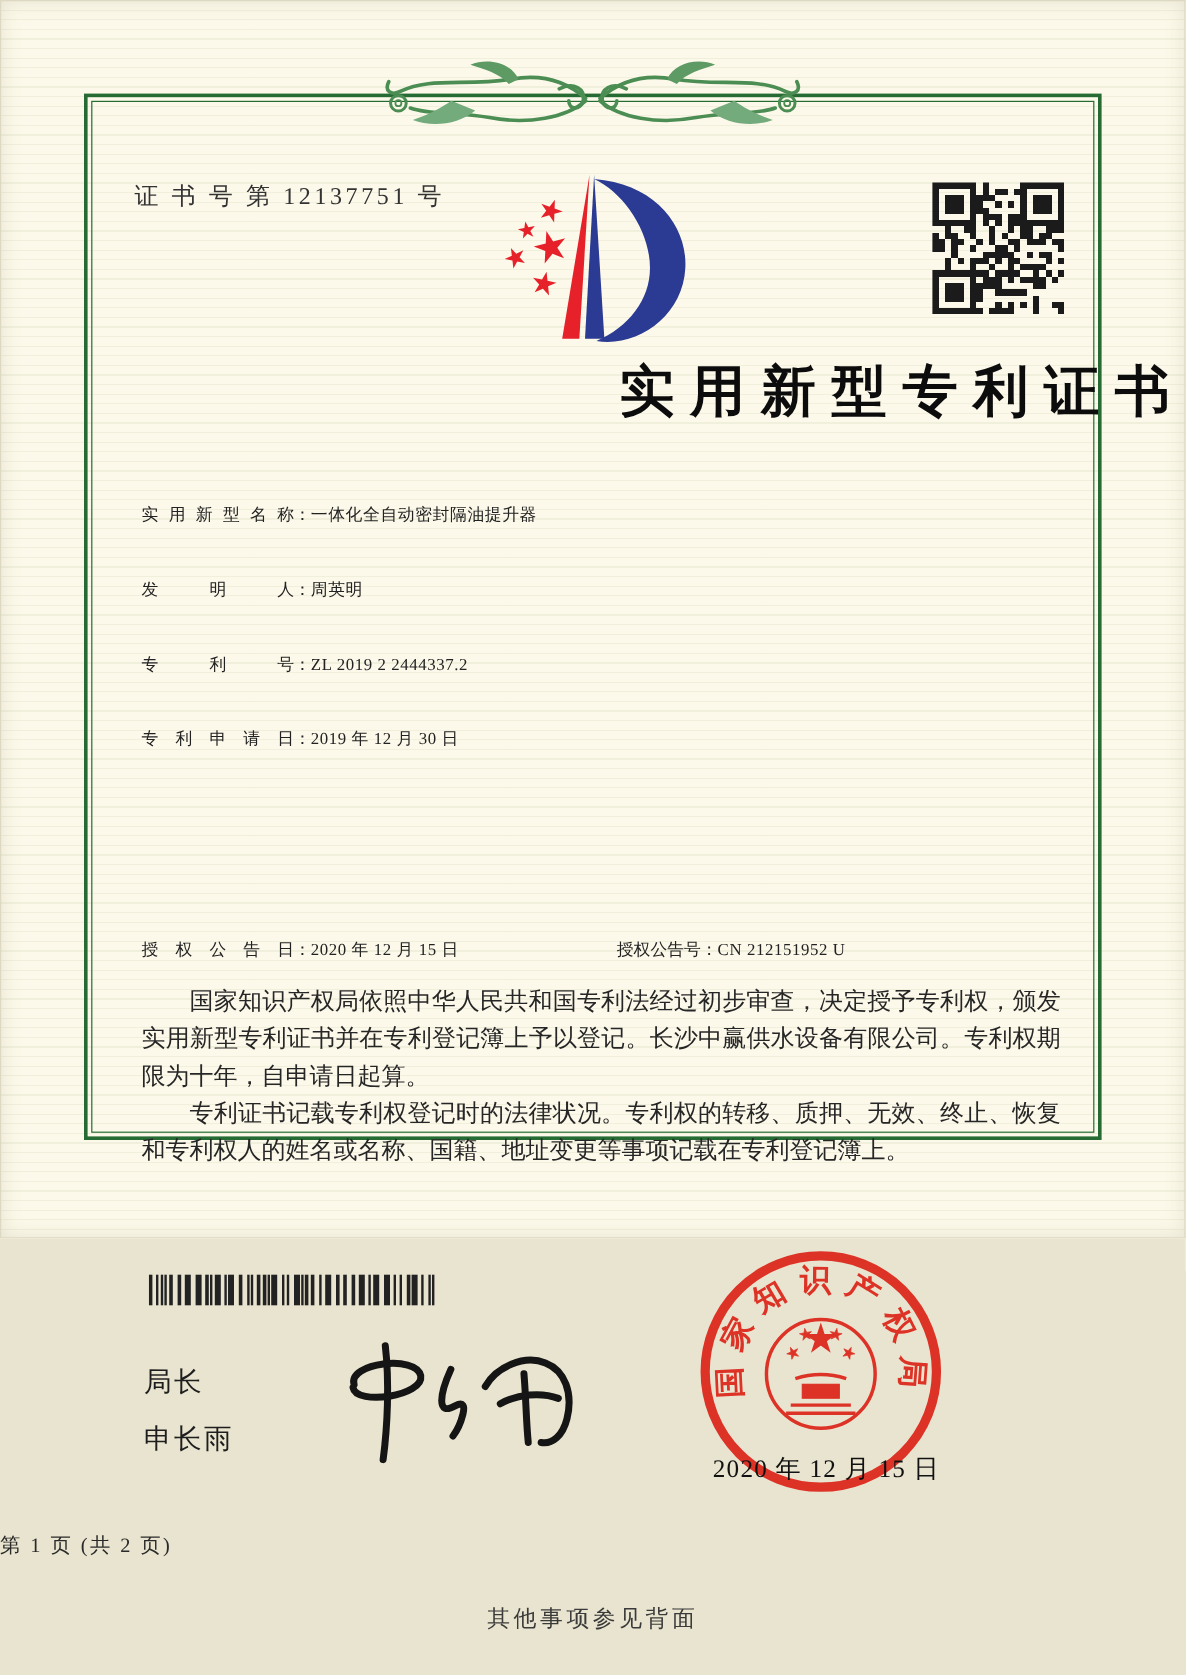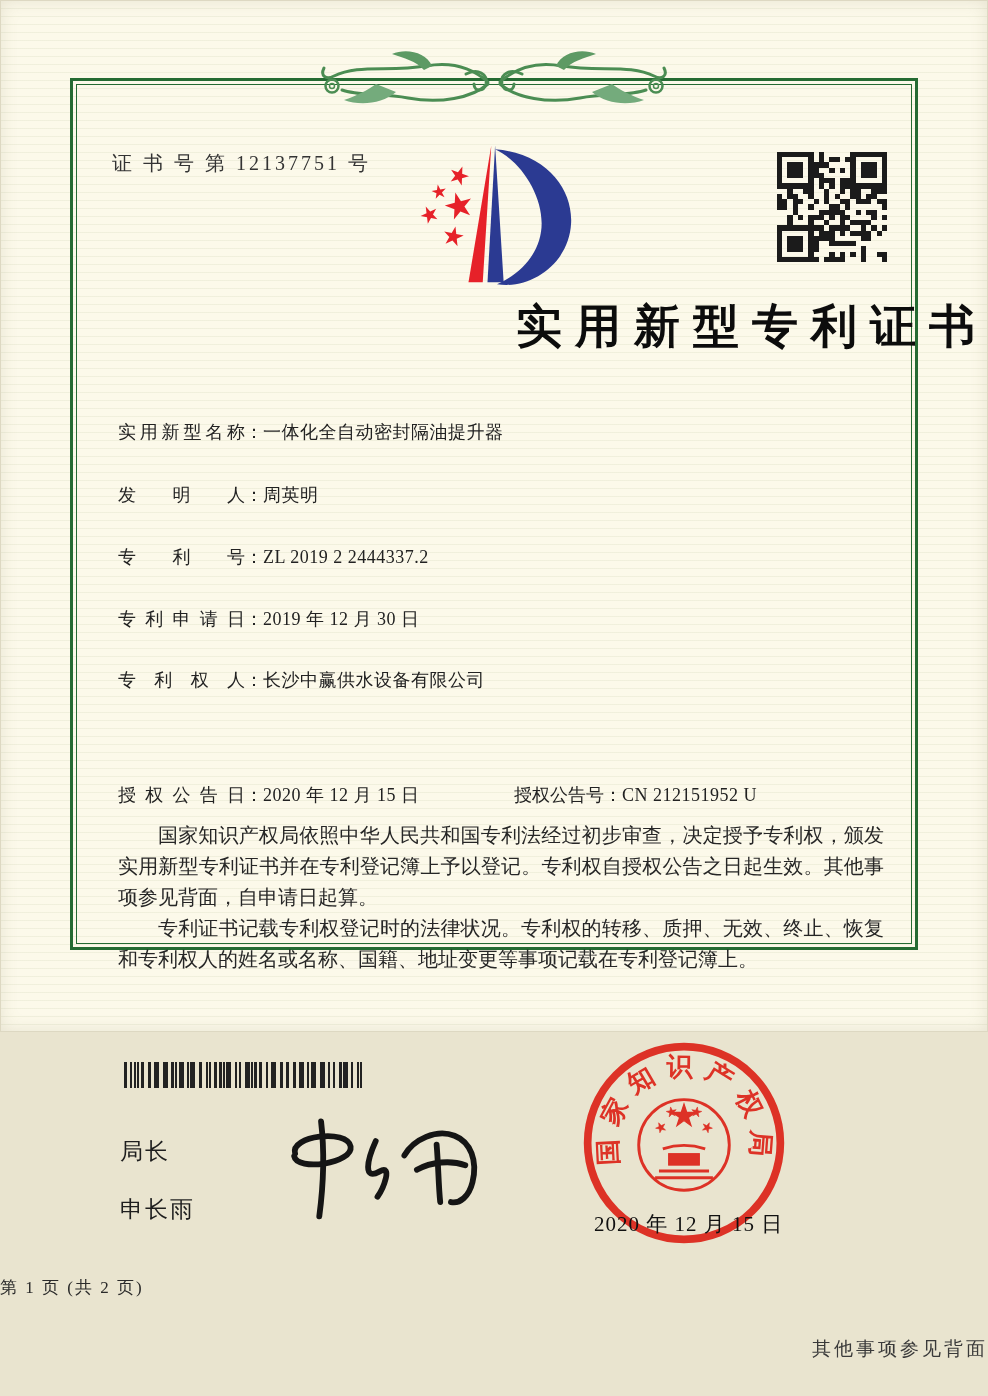--- a/index.html
+++ b/index.html
@@ -22,41 +22,41 @@
   .frame-inner{position:absolute;inset:3px;border:1px solid #256b33;}
   .ornament-top{position:absolute;left:314px;top:46px;}
 
   .cert-no{position:absolute;left:112px;top:150px;font-size:20px;letter-spacing:3px;color:#333;}
   .logo{position:absolute;left:402px;top:136px;}
   .qr{position:absolute;left:777px;top:152px;width:110px;height:110px;}
 
   .title{position:absolute;left:0;right:0;top:296px;text-align:right;
     font-size:46px;font-weight:bold;letter-spacing:13px;color:#0c0c0c;}
 
-  .field-row{position:absolute;left:118px;width:770px;font-size:18px;color:#222;white-space:nowrap;}
+  .field-row{position:absolute;left:118px;width:770px;font-size:14px;color:#222;white-space:nowrap;}
   .f-label{display:inline-block;width:127px;text-align:justify;text-align-last:justify;vertical-align:bottom;}
   .f-colon{display:inline-block;}
   .f-value{letter-spacing:.5px;}
   .grant-no{position:absolute;left:396px;top:0;}
 
   .body-text{position:absolute;left:118px;top:820px;width:766px;font-size:20px;
     line-height:31px;text-align:justify;color:#262626;}
   .body-text p{margin:0;text-indent:2em;}
 
   .barcode{position:absolute;left:124px;top:1062px;}
   .sig-block{position:absolute;left:120px;top:1136px;font-size:23px;color:#1e1e1e;letter-spacing:2px;}
-  .sig-block .line2{margin-top:27px;}
+  .sig-block .line2{margin-top:17px;}
   .signature{position:absolute;left:270px;top:1112px;}
 
   .seal{position:absolute;left:578px;top:1037px;}
   .seal-date{position:absolute;left:594px;top:1210px;width:210px;font-size:21px;color:#111;
     letter-spacing:1px;white-space:nowrap;}
 
   .page-info{position:absolute;left:0;right:0;top:1276px;text-align:left;font-size:17px;color:#2a2a2a;letter-spacing:2px;}
-  .back-note{position:absolute;left:0;right:0;top:1336px;text-align:right;font-size:19px;color:#3a3a3a;letter-spacing:3px;}
+  .back-note{position:absolute;left:0;right:0;top:1336px;text-align:center;font-size:19px;color:#3a3a3a;letter-spacing:3px;}
 </style>
 </head>
 <body>
 
 <div class="page">
 
   <div class="frame">
     <div class="frame-inner"></div>
   </div>
 
@@ -341,30 +341,27 @@
   </div>
   <div class="field-row" style="top:483px">
     <span class="f-label">发明人</span><span class="f-colon">：</span><span class="f-value">周英明</span>
   </div>
   <div class="field-row" style="top:545px">
     <span class="f-label">专利号</span><span class="f-colon">：</span><span class="f-value">ZL 2019 2 2444337.2</span>
   </div>
   <div class="field-row" style="top:607px">
     <span class="f-label">专利申请日</span><span class="f-colon">：</span><span class="f-value">2019 年 12 月 30 日</span>
   </div>
-  <div class="field-row" style="top:668px">
-    <span class="f-label">专利权人</span><span class="f-colon">：</span><span class="f-value">长沙中赢供水设备有限公司</span>
-  </div>
   <div class="field-row" style="top:783px">
     <span class="f-label">授权公告日</span><span class="f-colon">：</span><span class="f-value">2020 年 12 月 15 日</span>
     <span class="grant-no"><span>授权公告号</span><span>：</span><span class="f-value">CN 212151952 U</span></span>
   </div>
 
   <div class="body-text">
-    <p>国家知识产权局依照中华人民共和国专利法经过初步审查，决定授予专利权，颁发实用新型专利证书并在专利登记簿上予以登记。专利权自授权公告之日起生效。其他事项参见背面，自申请日起算。</p>
+    <p>国家知识产权局依照中华人民共和国专利法经过初步审查，决定授予专利权，颁发实用新型专利证书并在专利登记簿上予以登记。长沙中赢供水设备有限公司。专利权期限为十年，自申请日起算。</p>
     <p>专利证书记载专利权登记时的法律状况。专利权的转移、质押、无效、终止、恢复和专利权人的姓名或名称、国籍、地址变更等事项记载在专利登记簿上。</p>
   </div>
 
   <svg class="barcode" width="244" height="26" viewBox="0 0 244 26">
       <rect x="0" y="0" width="3" height="26" fill="#222"></rect>
       <rect x="6" y="0" width="2" height="26" fill="#222"></rect>
       <rect x="10" y="0" width="2" height="26" fill="#222"></rect>
       <rect x="13" y="0" width="2" height="26" fill="#222"></rect>
       <rect x="17" y="0" width="3" height="26" fill="#222"></rect>
       <rect x="24" y="0" width="3" height="26" fill="#222"></rect>

